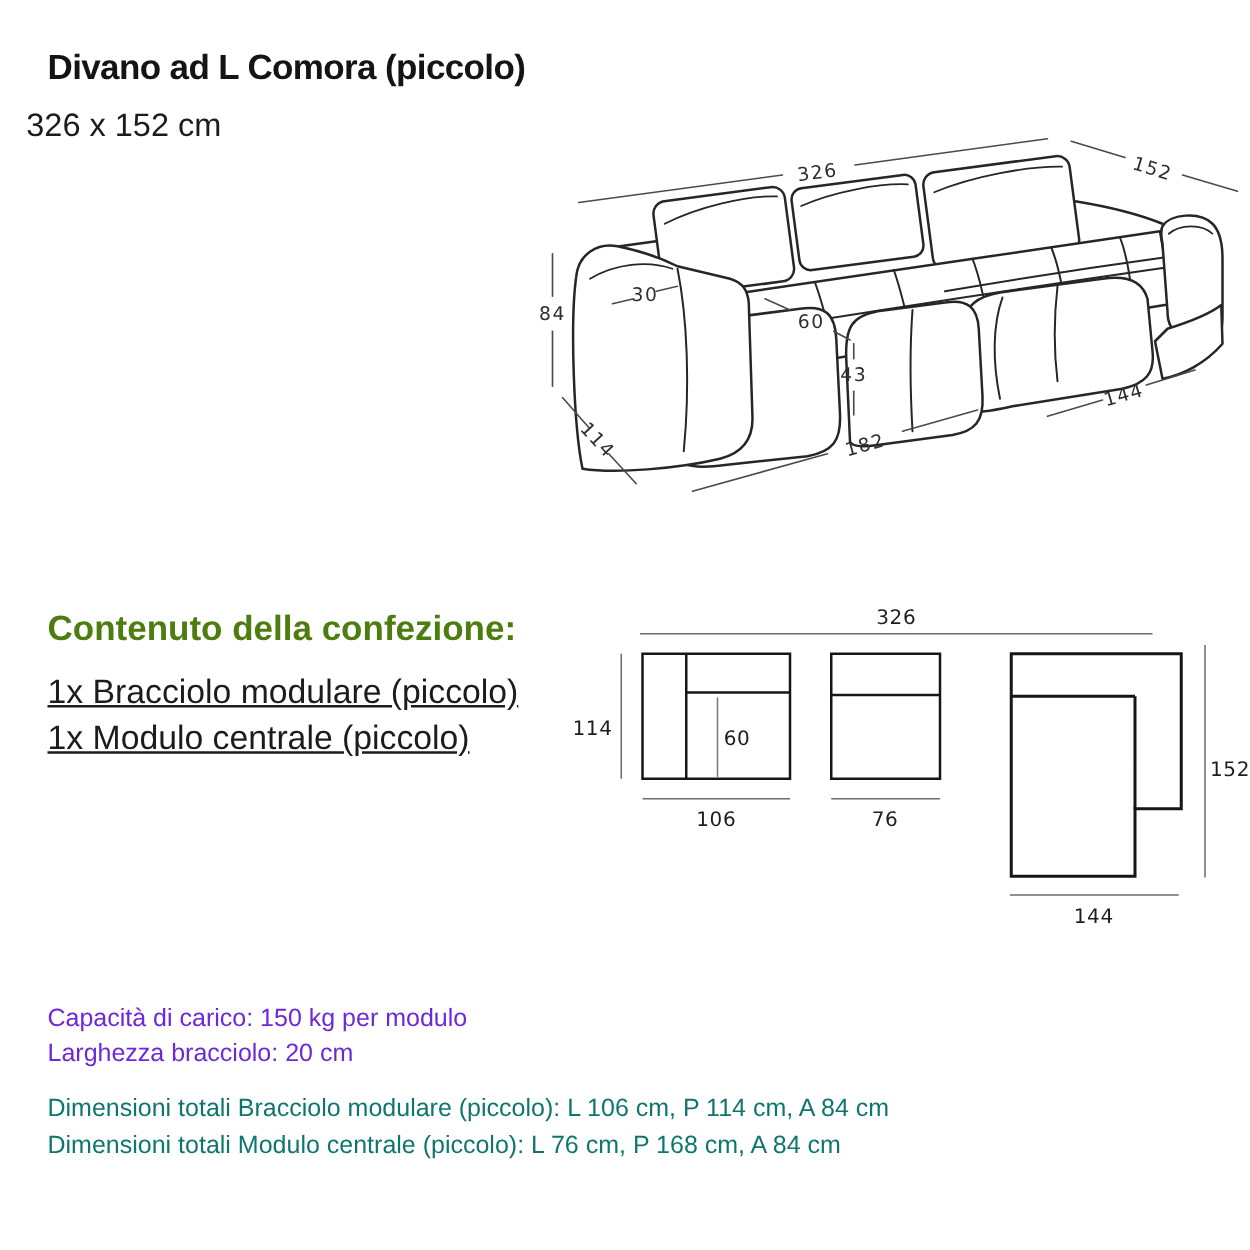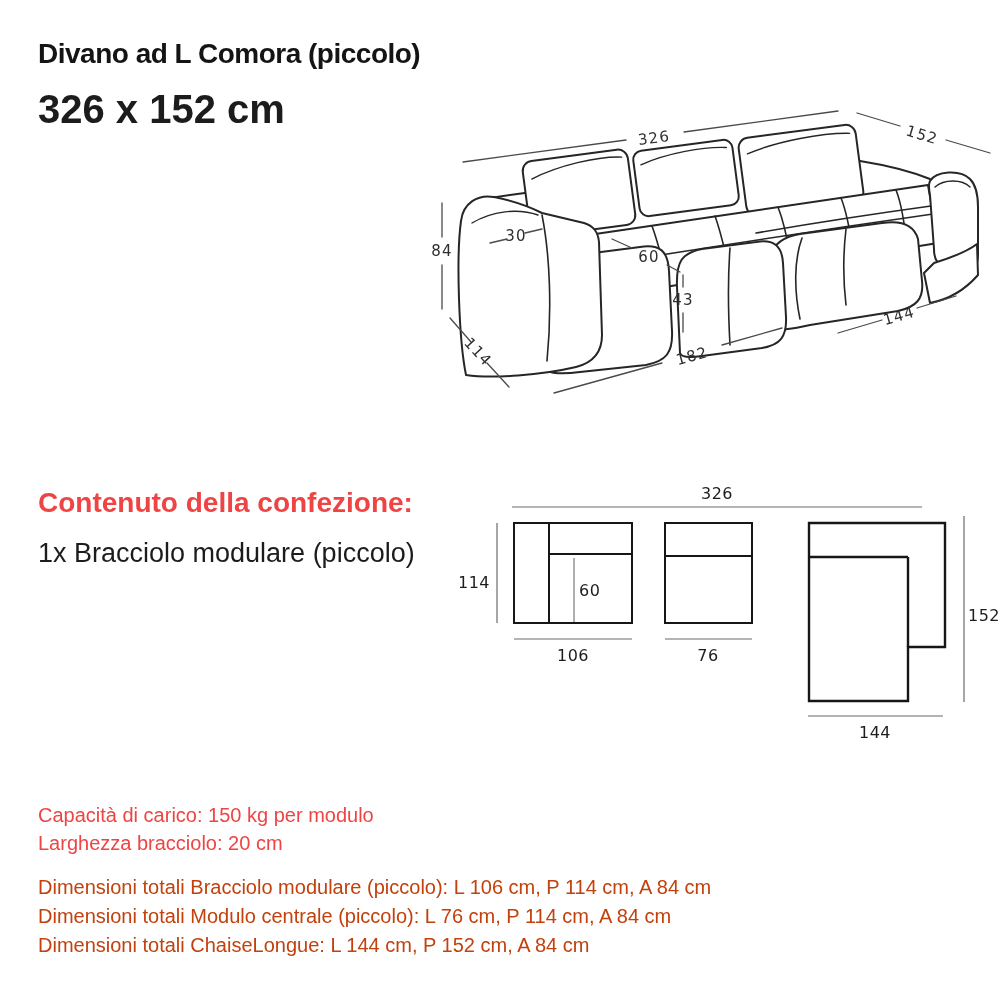--- a/index.html
+++ b/index.html
@@ -1,25 +1,25 @@
 <!DOCTYPE html>
 <html><head>
 <meta charset="utf-8">
 <style>
   html,body{margin:0;padding:0;}
   body{width:1000px;height:1000px;background:#ffffff;position:relative;overflow:hidden;
        font-family:"Liberation Sans", sans-serif;color:#1a1a1a;}
   .abs{position:absolute;}
   .title{left:38px;top:38px;font-size:28px;font-weight:bold;letter-spacing:-0.5px;line-height:1.15;color:#141414;}
-  .subtitle{left:38px;top:86px;font-size:40px;font-weight:bold;line-height:1.15;color:#1c1c1c;}
+  .subtitle{left:21px;top:86px;font-size:26px;font-weight:normal;line-height:1.15;color:#1c1c1c;}
   .seat-specs{left:38px;top:195px;font-size:27px;line-height:36px;color:#1c1c1c;}
-  .pkg-heading{left:38px;top:487px;font-size:28px;font-weight:bold;color:#ef4444;}
-  .pkg-list{left:38px;top:535px;font-size:27px;line-height:36.5px;color:#1c1c1c;}
-  .load-specs{left:38px;top:801px;font-size:20px;line-height:28px;color:#ef4444;}
-  .totals{left:38px;top:873px;font-size:20px;line-height:29px;color:#c2410c;}
+  .pkg-heading{left:38px;top:487px;font-size:28px;font-weight:bold;color:#4d7c0f;}
+  .pkg-list{left:38px;top:535px;font-size:27px;line-height:36.5px;color:#1c1c1c;text-decoration:underline;}
+  .load-specs{left:38px;top:801px;font-size:20px;line-height:28px;color:#6d28d9;}
+  .totals{left:38px;top:873px;font-size:20px;line-height:29px;color:#0f766e;}
   .sofa-svg{left:430px;top:95px;}
   .layout-svg{left:460px;top:470px;}
   svg text{font-family:"DejaVu Sans", sans-serif;}
   .dimtxt{font-size:15px;fill:#2e2e2e;letter-spacing:1.2px;}
   .schtxt{font-size:16px;fill:#1d1d1d;letter-spacing:0.5px;}
 </style>
 </head>
 <body>
 
 <div class="abs title">Divano ad L Comora (piccolo)</div>
@@ -104,20 +104,21 @@
     <text class="dimtxt" x="253" y="210">43</text>
     <text class="dimtxt" x="48" y="262" transform="rotate(47 48 257)">114</text>
     <text class="dimtxt" x="262" y="266" transform="rotate(-15.5 262 261)">182</text>
     <text class="dimtxt" x="469" y="226" transform="rotate(-16 469 221)">144</text>
   </g>
 </svg>
 
 <div class="abs pkg-heading">Contenuto della confezione:</div>
 <div class="abs pkg-list">
   <div>1x Bracciolo modulare (piccolo)</div>
+  <div>1x Modulo centrale (piccolo)</div>
 </div>
 
 <svg class="abs layout-svg" width="540" height="290" viewBox="0 0 540 290">
 
   <g stroke="#161616" stroke-width="2" fill="none">
     <rect x="54" y="53" width="118" height="100"></rect>
     <line x1="89" y1="53" x2="89" y2="153"></line>
     <line x1="89" y1="84" x2="172" y2="84"></line>
     <rect x="205" y="53" width="87" height="100"></rect>
     <line x1="205" y1="86" x2="292" y2="86"></line>
@@ -148,15 +149,14 @@
   </g>
 </svg>
 
 <div class="abs load-specs">
   <div>Capacità di carico: 150 kg per modulo</div>
   <div>Larghezza bracciolo: 20 cm</div>
 </div>
 
 <div class="abs totals">
   <div>Dimensioni totali Bracciolo modulare (piccolo): L 106 cm, P 114 cm, A 84 cm</div>
-  <div>Dimensioni totali Modulo centrale (piccolo): L 76 cm, P 114 cm, A 84 cm</div>
-  <div>Dimensioni totali ChaiseLongue: L 144 cm, P 152 cm, A 84 cm</div>
+  <div>Dimensioni totali Modulo centrale (piccolo): L 76 cm, P 168 cm, A 84 cm</div>
 </div>
 
 </body></html>

